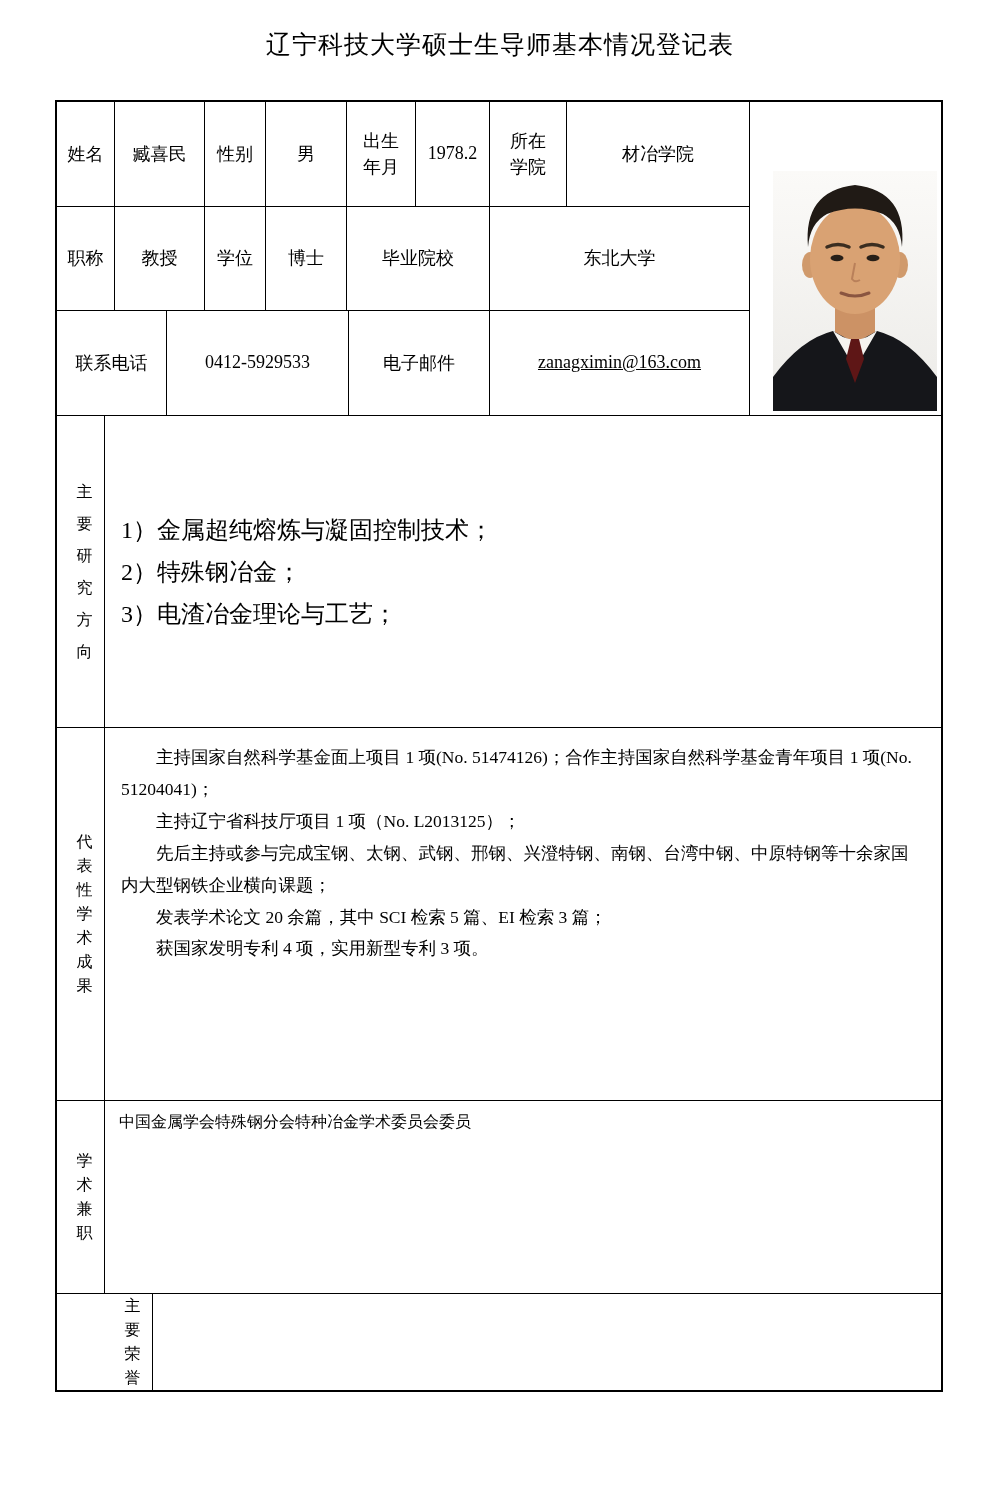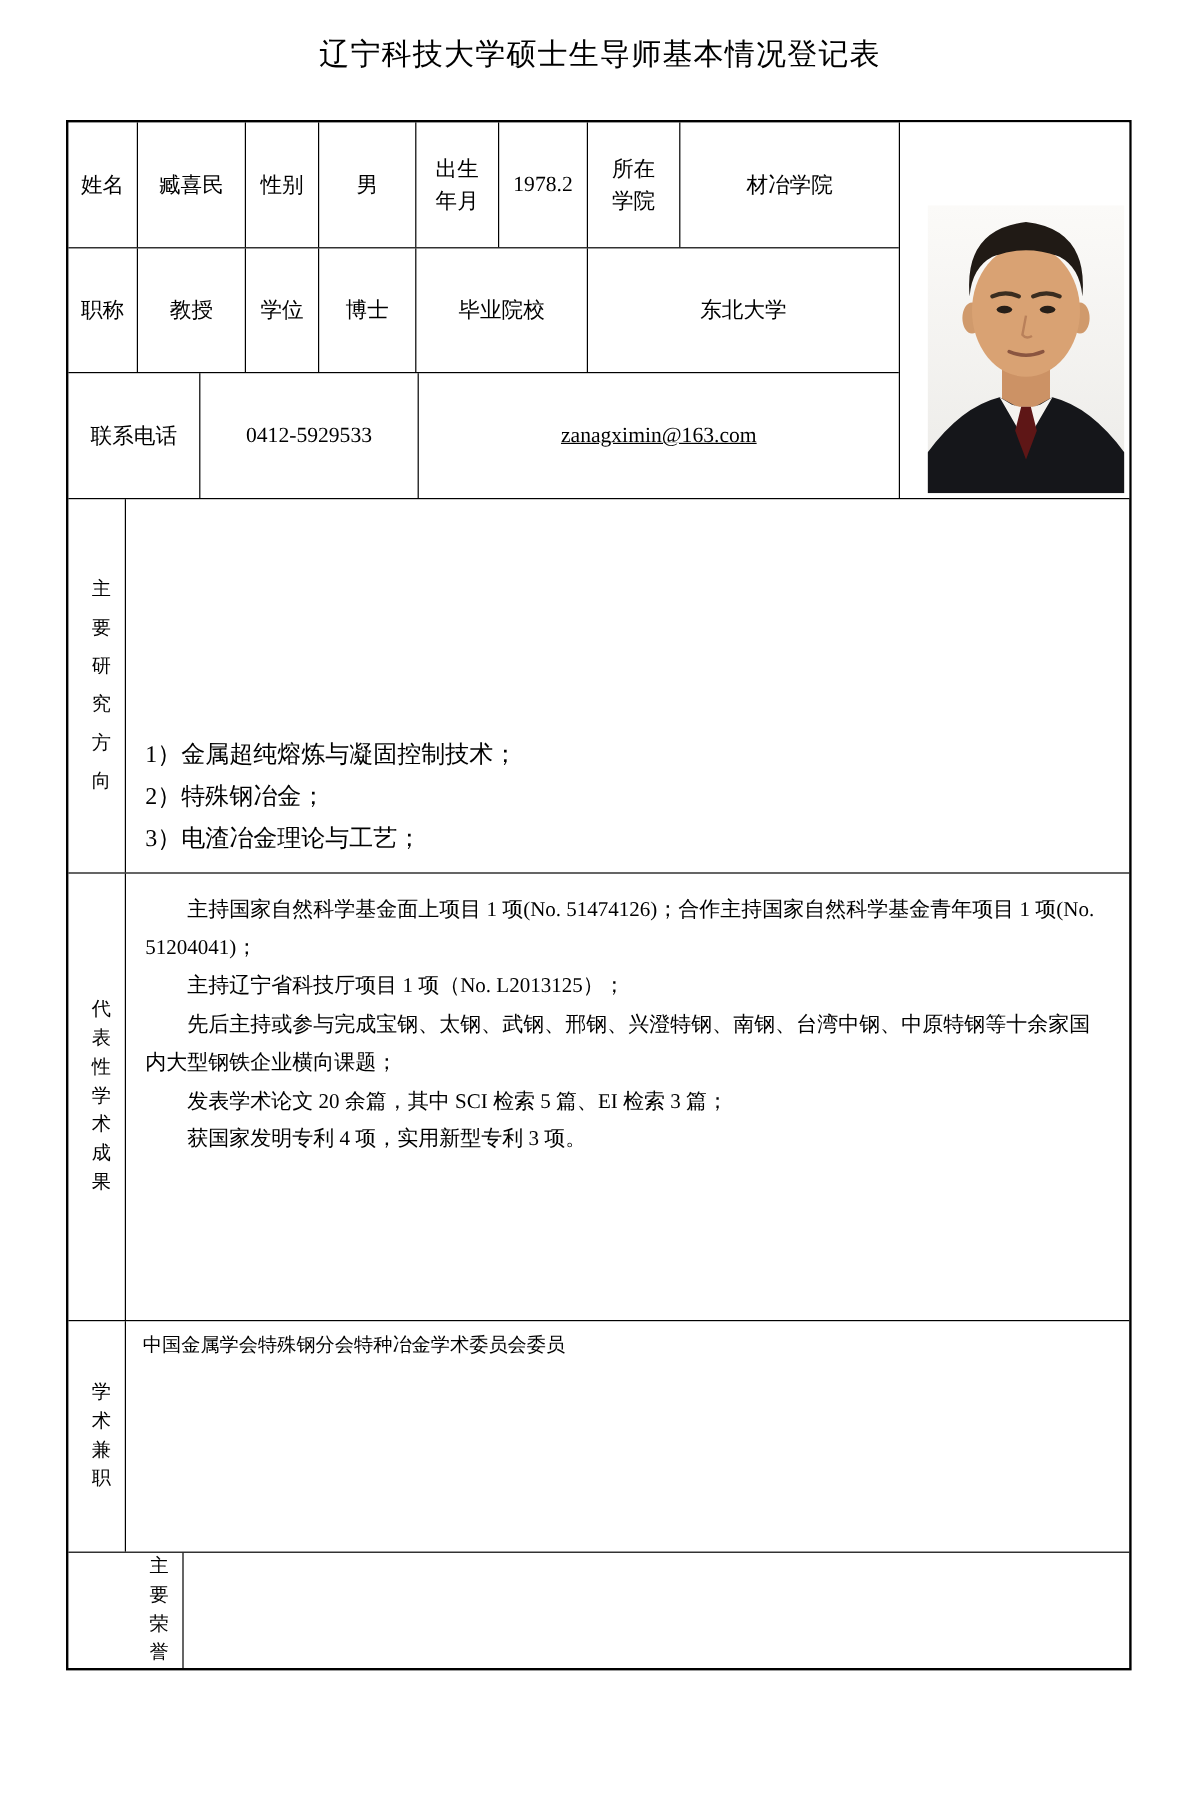--- a/index.html
+++ b/index.html
@@ -61,22 +61,22 @@
   .row-ach { height: 374px; }
   .row-pos { height: 194px; }
   .row-honors { flex: 1; }
   .label-cell {
     width: 48px; border-right: 1px solid #000;
     display: flex; align-items: center; justify-content: center;
   }
   .vlabel { width: 24px; text-align: right; font-size: 16px; line-height: 1.5; word-break: break-all; }
   .vlabel.wide { line-height: 2.0; }
   .research-content {
-    flex: 1; display: flex; flex-direction: column; justify-content: flex-end;
-    padding: 10px 16px; font-size: 20px; line-height: 1.75;
+    flex: 1; display: flex; flex-direction: column; justify-content: center;
+    padding: 10px 16px; font-size: 24px; line-height: 1.75;
   }
   .ach-content { flex: 1; padding: 14px 16px 0 16px; font-size: 17.5px; line-height: 1.82; }
   .ach-content p { text-indent: 2em; }
   .pos-content { flex: 1; padding: 8px 14px; font-size: 16px; line-height: 1.6; }
   .honors-content { flex: 1; }
 </style>
 </head>
 <body>
 
 <div class="doc-title">辽宁科技大学硕士生导师基本情况登记表</div>
@@ -106,20 +106,21 @@
         <div class="hcell w90">教授</div>
         <div class="hcell w61">学位</div>
         <div class="hcell w81">博士</div>
         <div class="hcell w143">毕业院校</div>
         <div class="hcell grow">东北大学</div>
       </div>
 
       <div class="hrow">
         <div class="hcell w110">联系电话</div>
         <div class="hcell w182">0412-5929533</div>
+        <div class="hcell w141">电子邮件</div>
         <div class="hcell grow">
             <span class="email-link">zanagximin@163.com</span>
           </div>
       </div>
 
     </div>
 
     <div class="photo-cell">
       <div class="photo-box">
         <svg viewBox="0 0 164 240" xmlns="http://www.w3.org/2000/svg">

